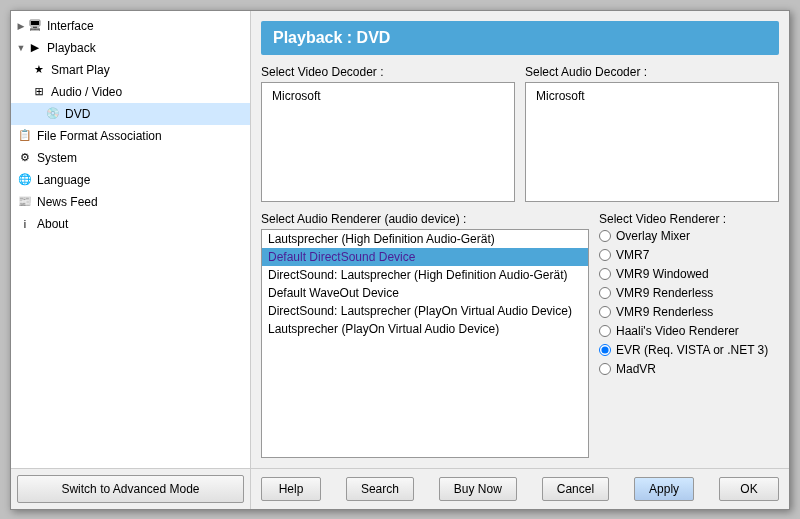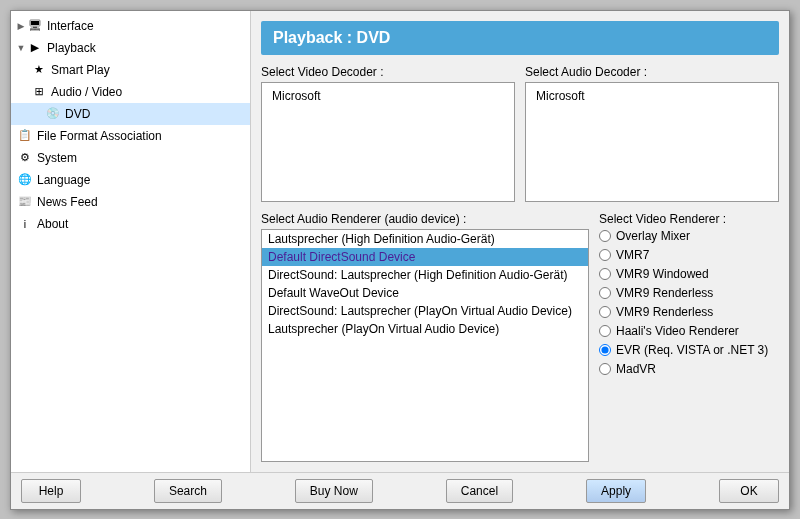--- a/index.html
+++ b/index.html
@@ -355,20 +355,23 @@
                 <input type="radio" name="video-renderer" style="">
                 <span>MadVR</span>
               </label>
             </div>
         </div>
       </div>
     </div>
   </div>
 
   <div class="footer">
+    <div class="footer-left">
+      <button class="btn btn-advanced">Switch to Advanced Mode</button>
+    </div>
     <div class="footer-right">
       <button class="btn">Help</button>
       <button class="btn">Search</button>
       <button class="btn">Buy Now</button>
       <button class="btn">Cancel</button>
       <button class="btn btn-apply">Apply</button>
       <button class="btn">OK</button>
     </div>
   </div>
 </div>

